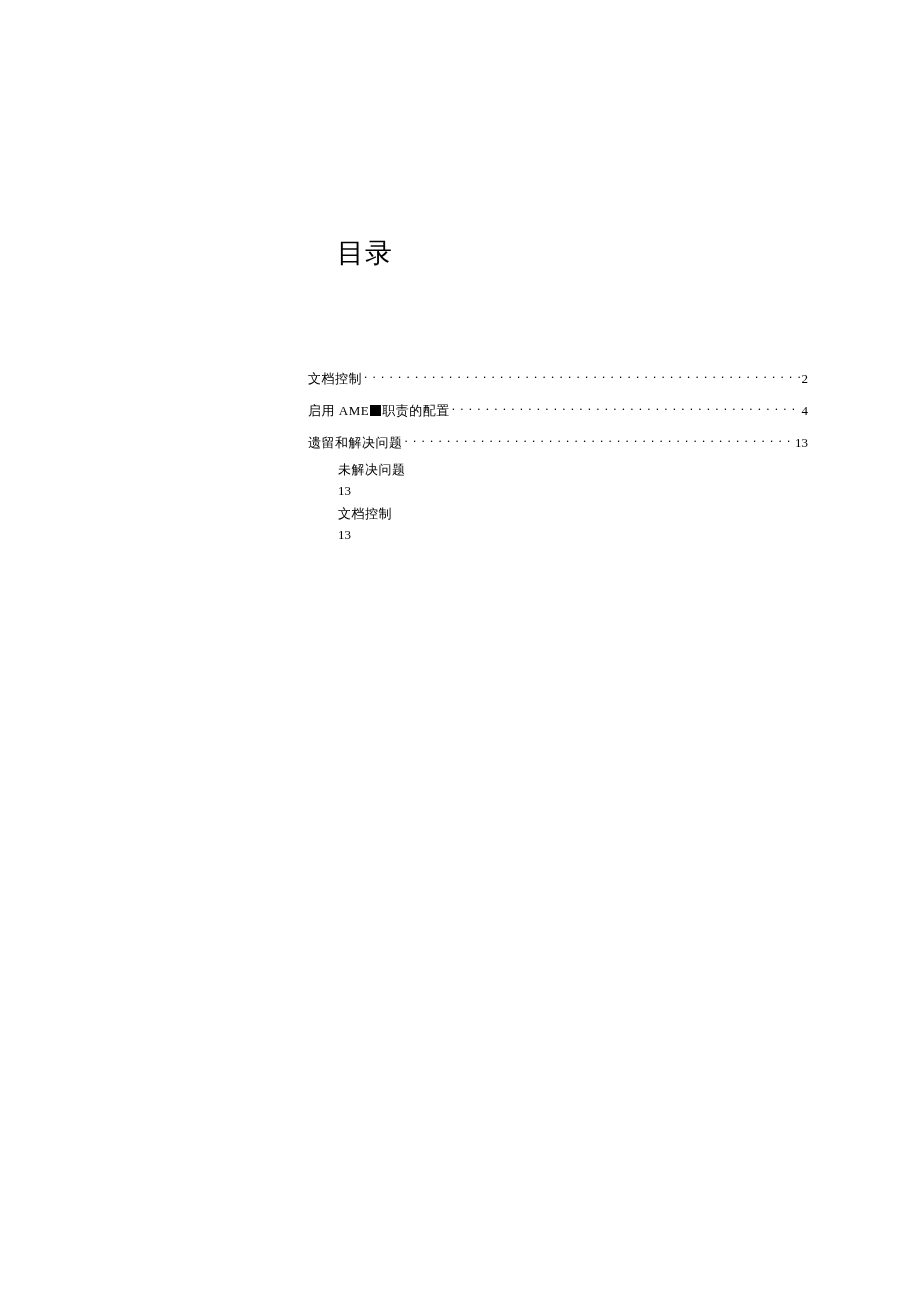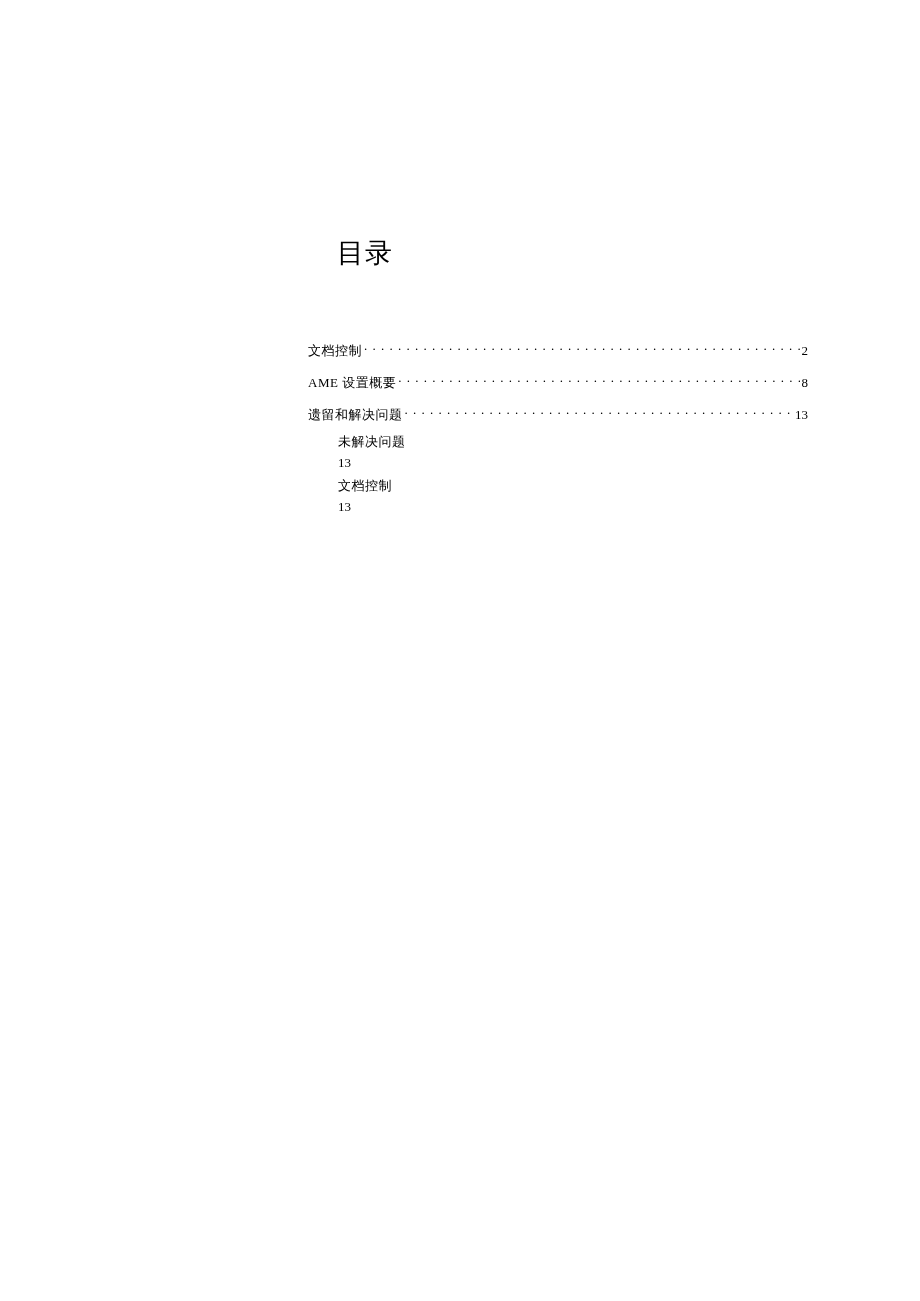--- a/index.html
+++ b/index.html
@@ -25,21 +25,21 @@
     .title {
       position: absolute;
       top: 235px;
       left: 307px;
       font-size: 27px;
       font-weight: normal;
       letter-spacing: 1px;
     }
     .toc {
       position: absolute;
-      top: 342px;
+      top: 370px;
       left: 278px;
       width: 500px;
     }
     .toc-entry {
       display: flex;
       align-items: baseline;
       font-size: 13px;
       line-height: 1.4;
       margin-bottom: 14px;
     }
@@ -94,28 +94,28 @@
   <div class="toc">
 
     <div class="toc-entry">
       <span class="toc-label">
         <span>文档控制</span>
       </span>
       <span class="toc-dots"></span>
       <span class="toc-page">2</span>
     </div>
 
-
     <div class="toc-entry">
       <span class="toc-label">
-        <span>AME 设置概要</span>
+        <span>启用 AME</span><span class="black-square"></span><span>职责的配置</span>
       </span>
       <span class="toc-dots"></span>
-      <span class="toc-page">8</span>
+      <span class="toc-page">4</span>
     </div>
+
 
     <div class="toc-entry">
       <span class="toc-label">
         <span>遗留和解决问题</span>
       </span>
       <span class="toc-dots"></span>
       <span class="toc-page">13</span>
     </div>
 
     <div class="toc-entry sub sub-first">

